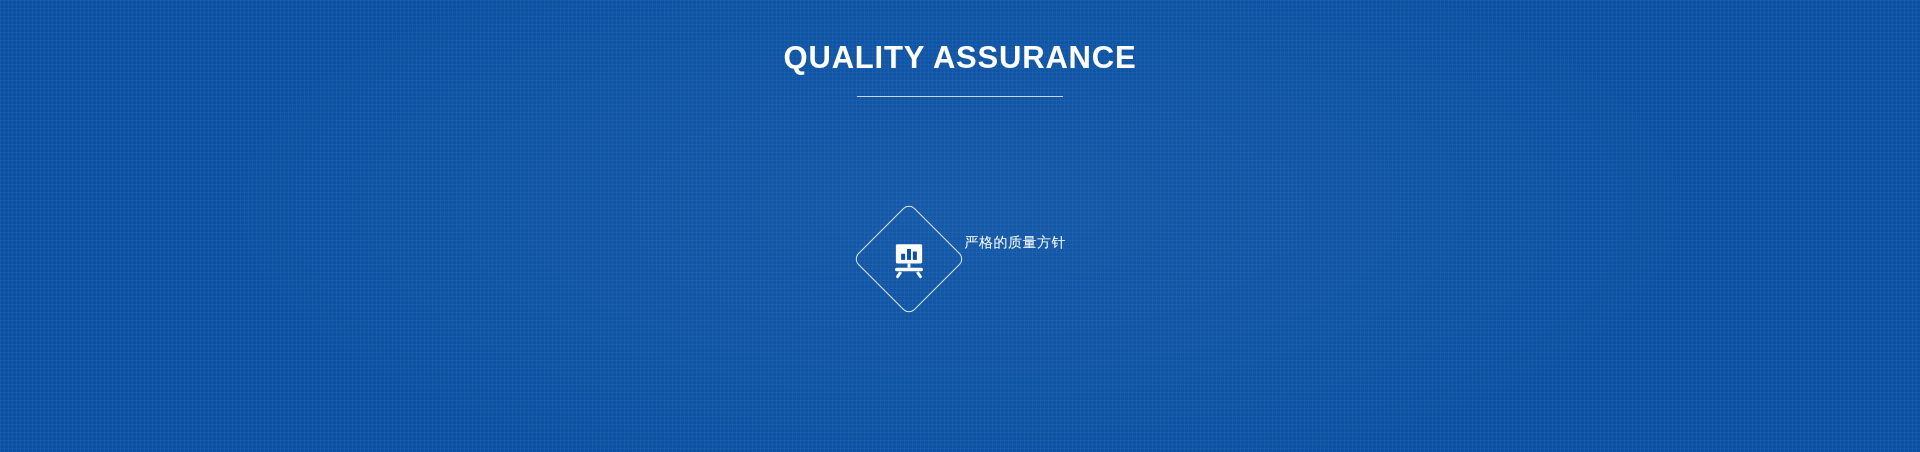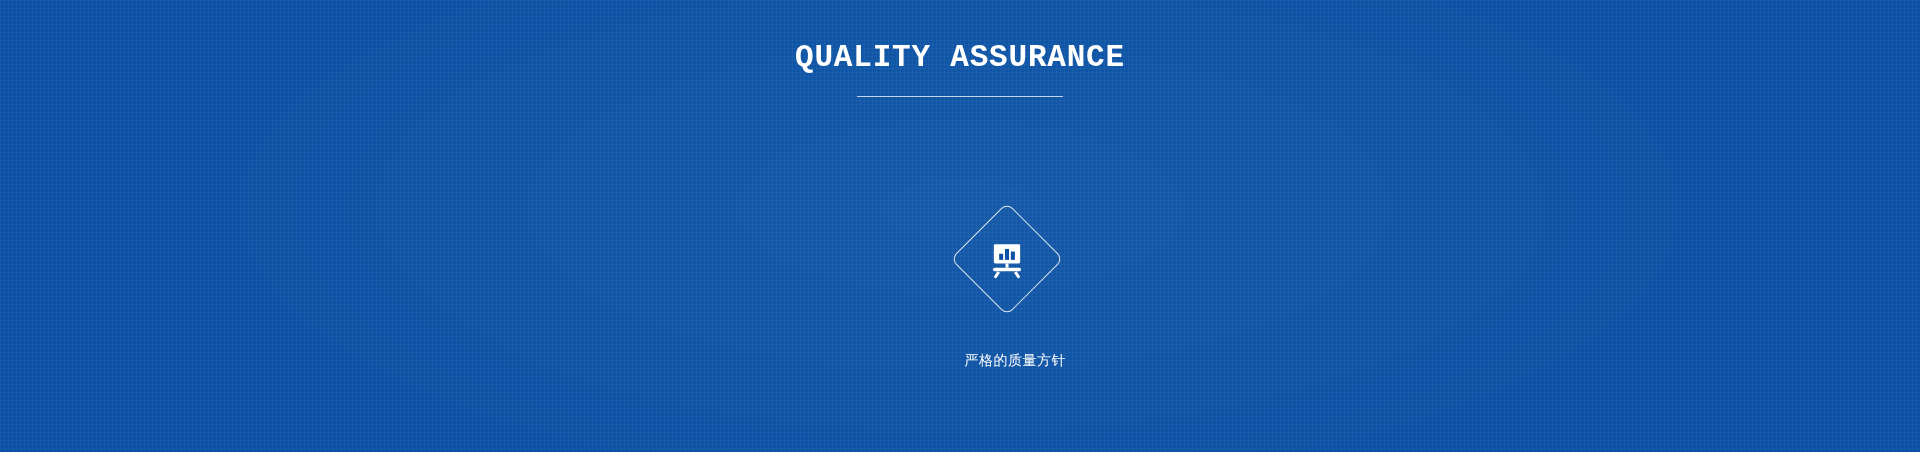--- a/index.html
+++ b/index.html
@@ -61,21 +61,21 @@
     top: 40px;
     width: 1920px;
     text-align: center;
   }
   .title-en {
     font-size: 31px;
     line-height: 36px;
     font-weight: bold;
     color: #ffffff;
     letter-spacing: 0.8px;
-    font-family: Liberation Mono, monospace;
+    font-family: Liberation Sans, sans-serif;
   }
   .divider {
     width: 206px;
     height: 1px;
     margin: 20px auto 0 auto;
     background: rgba(255,255,255,0.75);
   }
   .title-cn {
     margin-top: 12px;
     font-size: 21px;
@@ -93,22 +93,22 @@
     top: 200px;
     width: 1920px;
     display: flex;
     justify-content: center;
     align-items: flex-start;
     gap: 0px;
   }
   .feature {
     width: 212px;
     display: flex;
-    flex-direction: column;
-    align-items: flex-end;
+    flex-direction: row;
+    align-items: flex-start;
   }
 
   .diamond-wrap {
     width: 118px;
     height: 118px;
     position: relative;
     display: flex;
     align-items: center;
     justify-content: center;
   }

